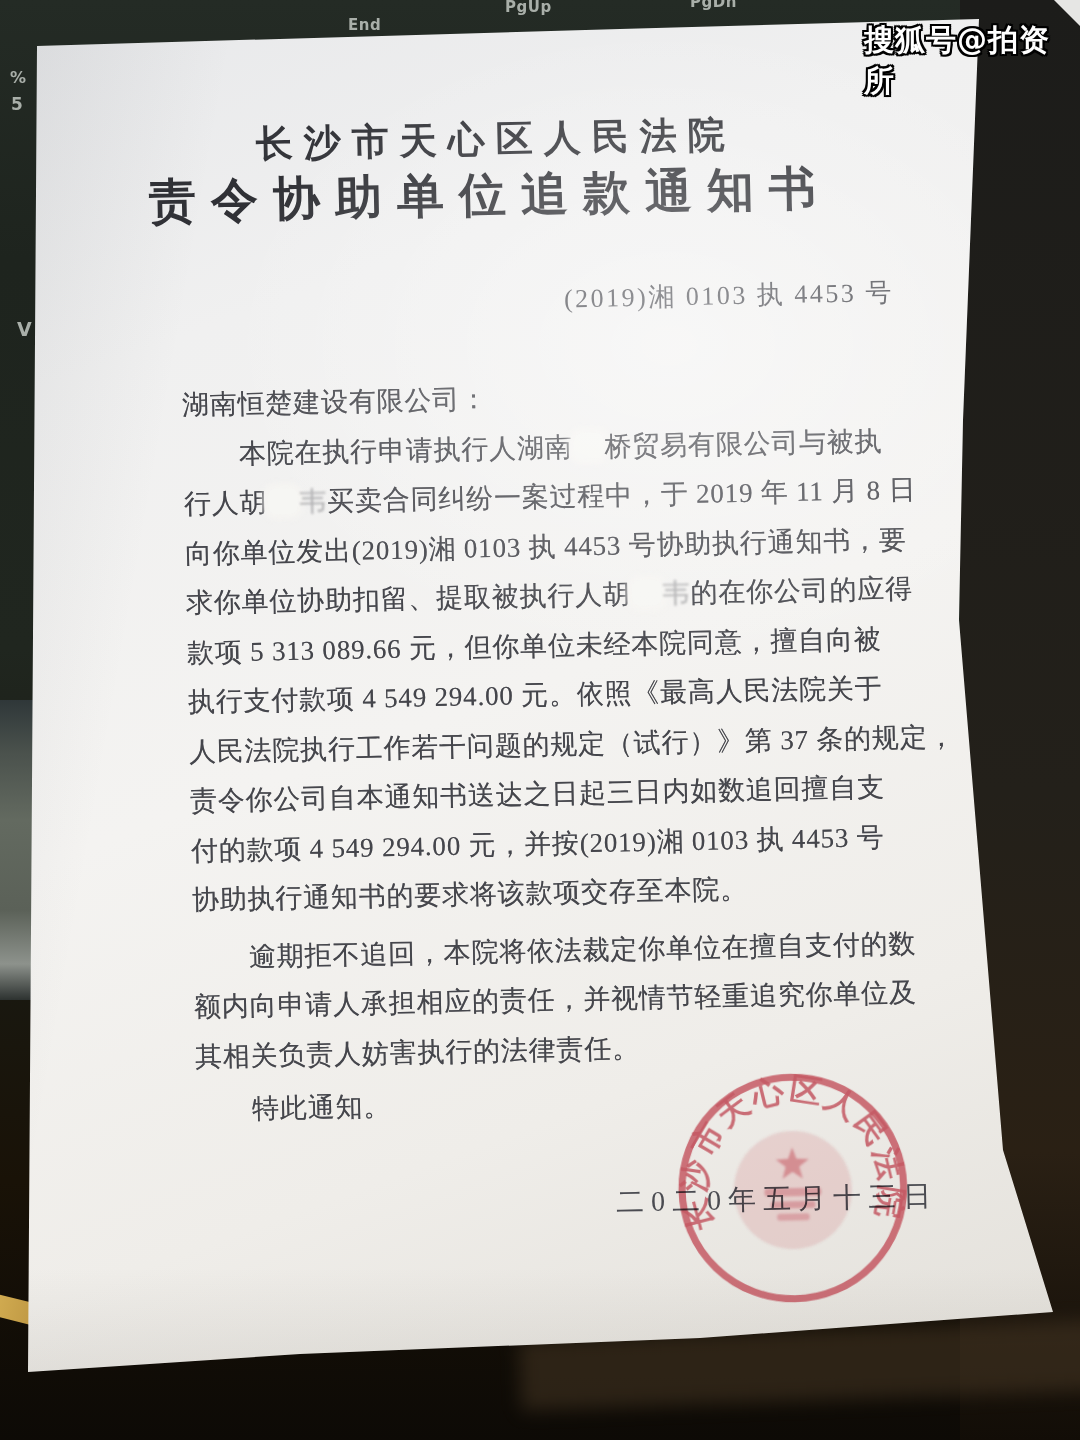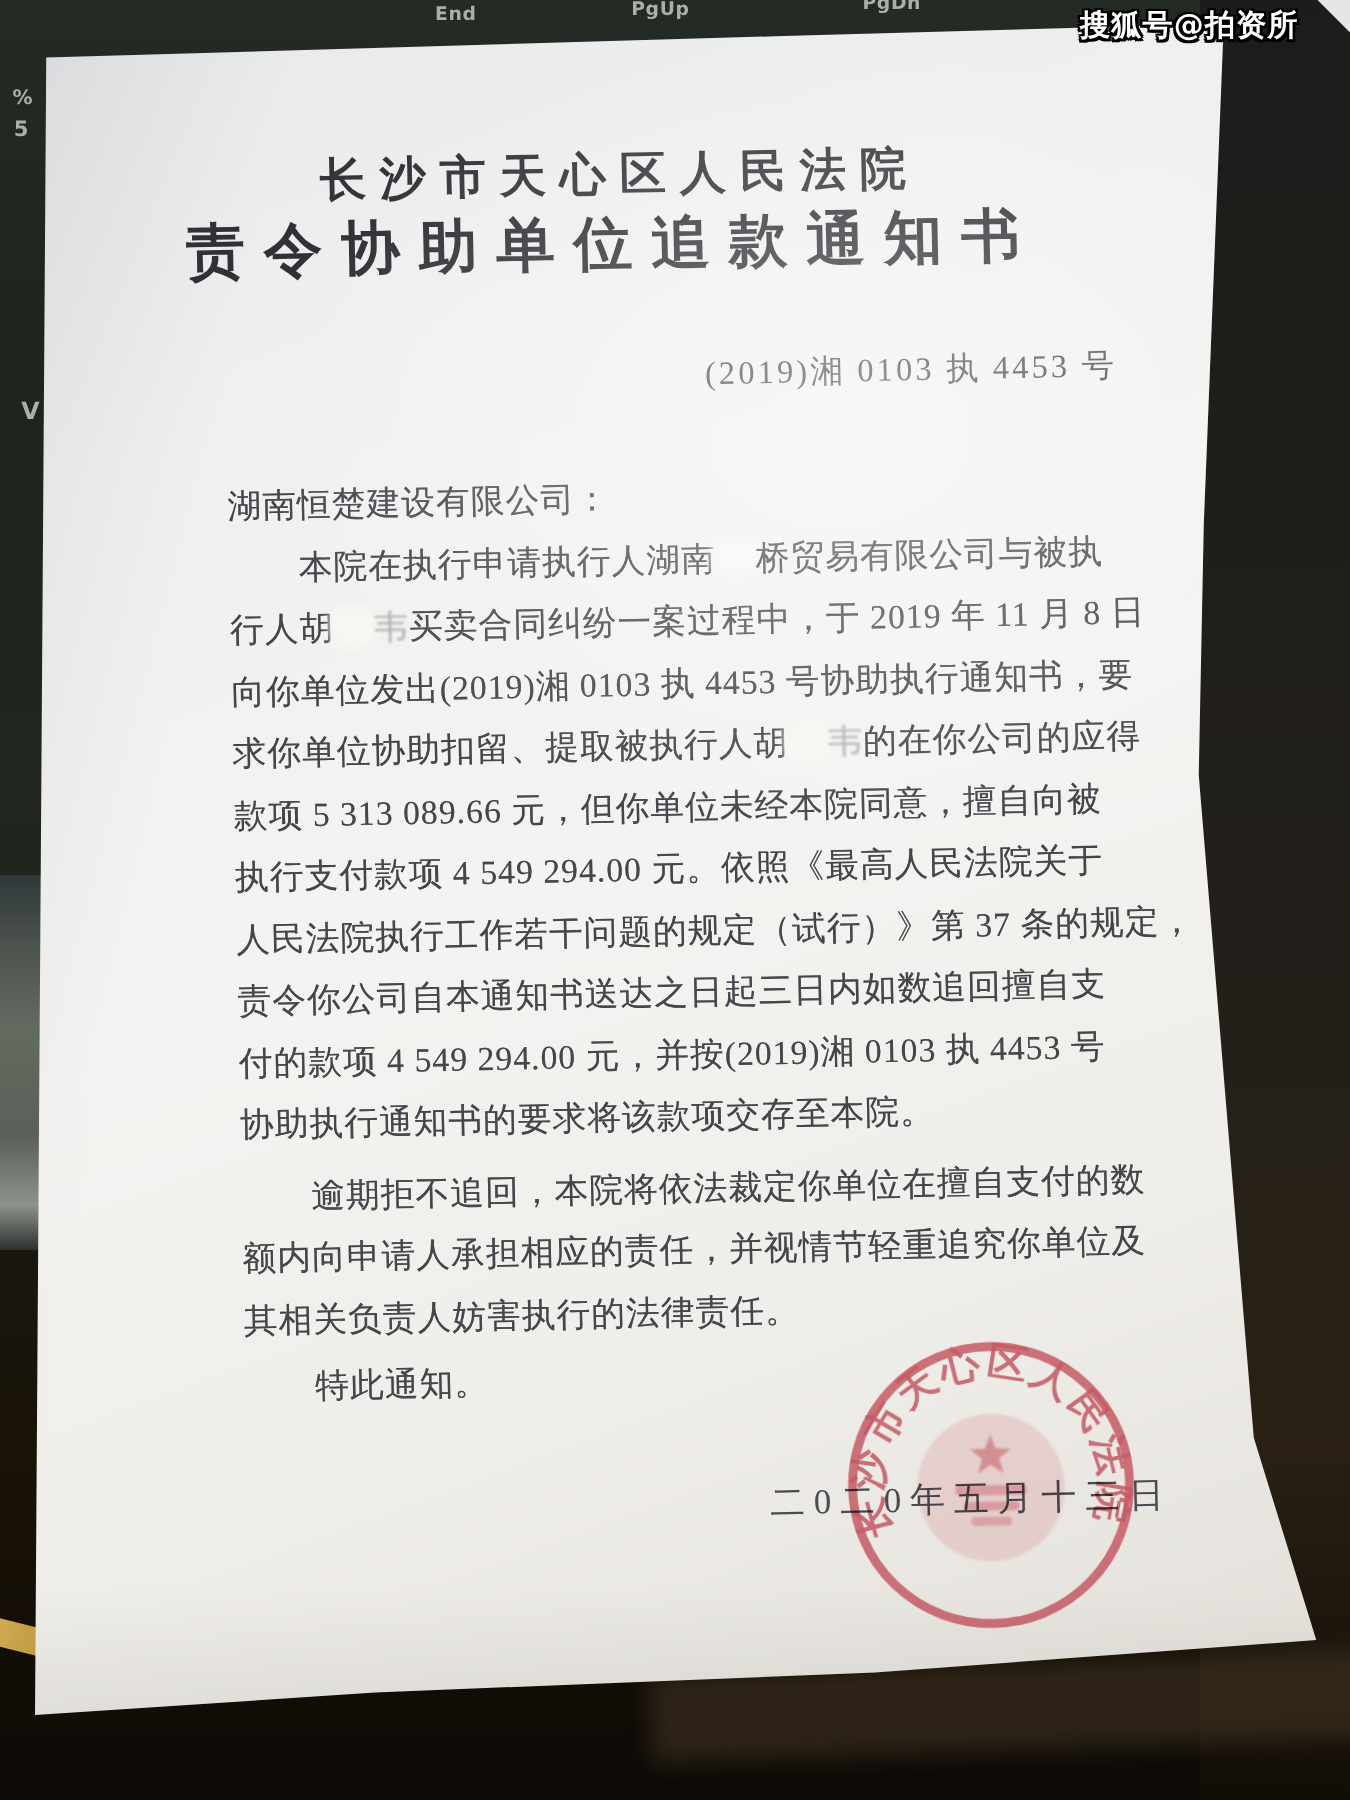--- a/index.html
+++ b/index.html
@@ -20,21 +20,21 @@
   }
   .bg-darkcol{
     position:absolute;right:0;top:0;width:120px;height:1440px;
     background:linear-gradient(180deg,#1c1c1a 0%,#23201a 55%,#2a2014 80%,#120d07 100%);
   }
   .key-label{
     position:absolute;color:#a9afa9;
     font-family:"DejaVu Sans","Liberation Sans",sans-serif;
     font-weight:bold;letter-spacing:.5px;
   }
-  .kt0{left:348px;top:2px;font-size:15px;}
+  .kt0{left:348px;top:16px;font-size:15px;}
   .kt1{left:505px;top:-2px;font-size:15px;}
   .kt2{left:690px;top:-7px;font-size:15px;}
   .kl-pct{left:10px;top:68px;font-size:16px;}
   .kl-5{left:11px;top:94px;font-size:17px;}
   .kl-v{left:17px;top:318px;font-size:19px;}
   .yellow-sticker{
     position:absolute;left:-10px;top:1300px;width:60px;height:22px;
     background:linear-gradient(90deg,#d3ad52,#b9923f);transform:rotate(14deg);
   }
   .brown-streak{
@@ -98,23 +98,23 @@
     position:absolute;top:1185px;left:606px;z-index:3;
     font-size:28px;letter-spacing:7px;color:#4a4b51;
   }
   
   .seal{
     position:absolute;left:661px;top:1071px;width:244px;height:244px;z-index:4;
     mix-blend-mode:multiply;filter:blur(.4px);opacity:.92;
   }
   
   .watermark{
-    position:absolute;top:4px;left:864px;z-index:20;
+    position:absolute;top:20px;left:864px;z-index:20;
     font-family:"DejaVu Sans","Liberation Sans",sans-serif;
-    font-size:24px;font-weight:bold;letter-spacing:1px;color:#ffffff;
+    font-size:30px;font-weight:bold;letter-spacing:1px;color:#ffffff;
     text-shadow:2px 0 0 #000,-2px 0 0 #000,0 2px 0 #000,0 -2px 0 #000,
                 2px 2px 0 #000,-2px -2px 0 #000,2px -2px 0 #000,-2px 2px 0 #000;
   }
 </style>
 </head>
 <body>
 
 <div class="bg"></div>
 <div class="bg-darkcol"></div>
 <div class="bg-grayband"></div>

